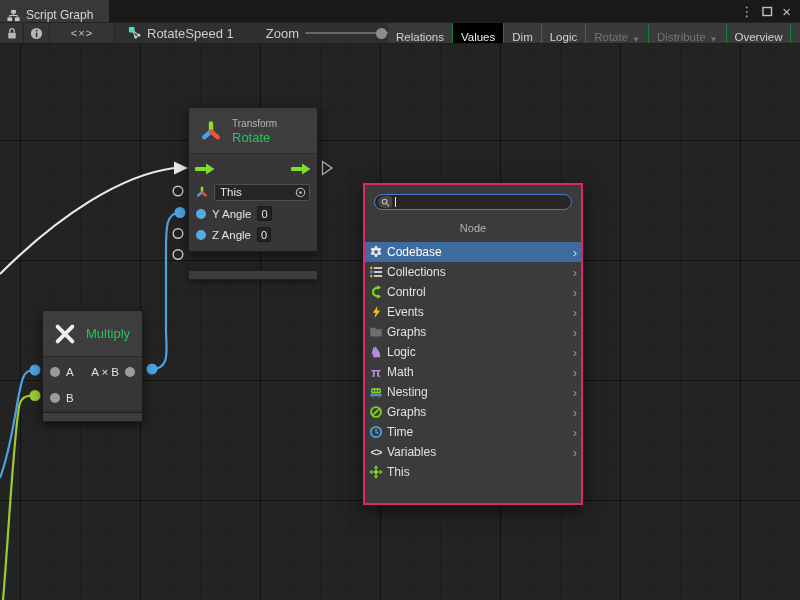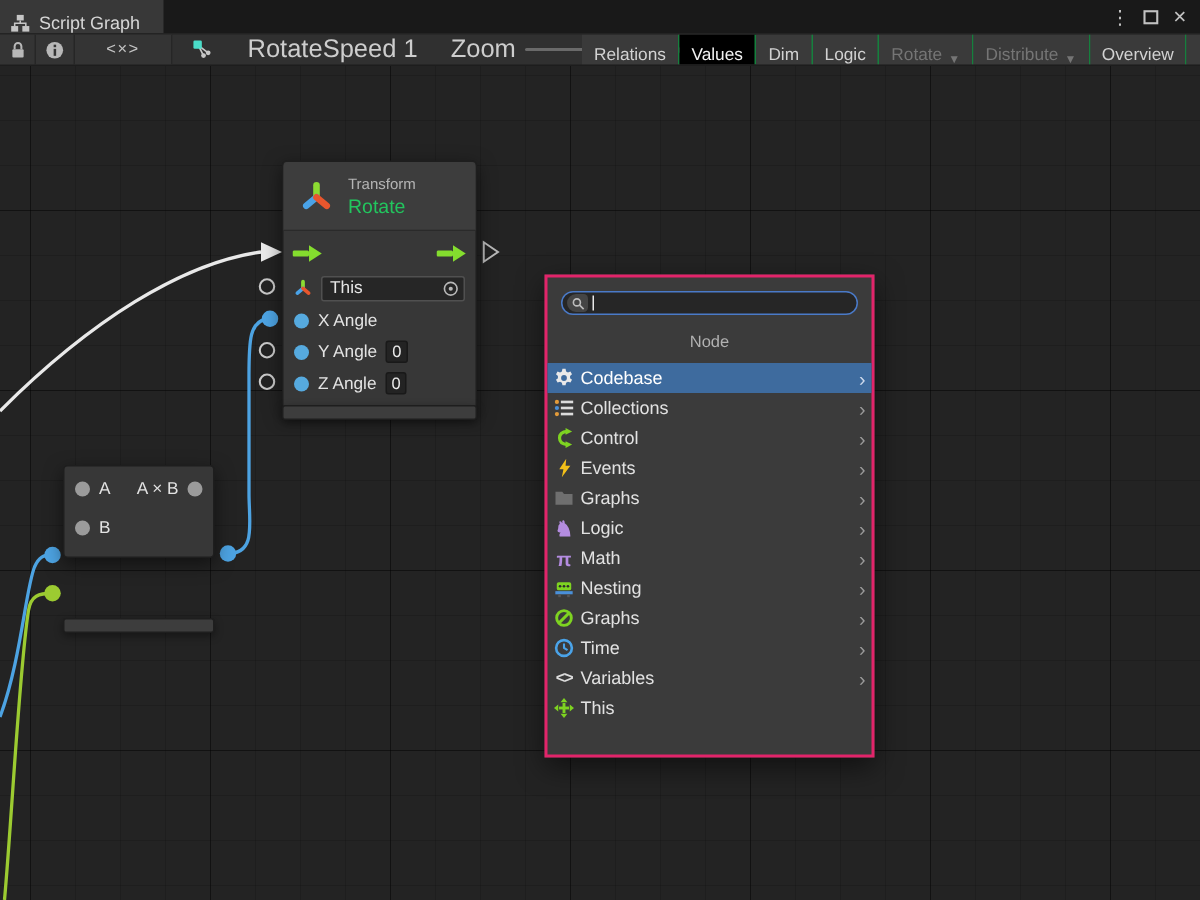--- a/index.html
+++ b/index.html
@@ -19,23 +19,23 @@
     background:#383838;color:#d6d6d6;font-size:12px}
   .win-controls{margin-left:auto;display:flex;align-items:center;gap:9px;padding-right:9px;color:#c2c2c2}
   .win-controls .glyph{font-size:13px;line-height:1;cursor:default}
 
   
   .toolbar{position:absolute;top:22px;left:0;width:800px;height:22px;background:#303030;
     border-top:1px solid #232323;border-bottom:1px solid #1d1d1d;overflow:hidden}
   .tb-left{position:absolute;left:0;top:0;height:20px;display:flex}
   .tb-ibtn{height:20px;display:flex;align-items:center;justify-content:center;
     background:#343434;border-right:1px solid #262626;color:#c4c4c4}
-  .tb-mid{position:absolute;left:128px;top:0;height:20px;display:flex;align-items:center;gap:22px;
-    color:#cdcdcd;font-size:17px}
-  .zoom-wrap{display:flex;align-items:center;gap:6px;}
+  .tb-mid{position:absolute;left:128px;top:0;height:20px;display:flex;align-items:center;gap:4px;
+    color:#cdcdcd;font-size:13px}
+  .zoom-wrap{display:flex;align-items:center;gap:6px;margin-left:28px}
   .zoom-track{position:relative;width:84px;height:2px;background:#6a6a6a;border-radius:1px}
   .zoom-handle{position:absolute;top:-4.5px;right:2px;width:11px;height:11px;border-radius:50%;background:#8d8d8d}
   .tb-right{position:absolute;left:388px;top:0;height:20px;display:flex}
   .tb-btn{height:20px;display:flex;align-items:flex-end;gap:4px;padding:0 8px;flex:none;
     background:#3a3a3a;border-right:1px solid #15803d;color:#d2d2d2;font-size:11.5px;white-space:nowrap;cursor:default}
   .tb-btn.active{background:#000000;color:#f2f2f2}
   .tb-btn.disabled{color:#757575}
   .dd-arrow{font-size:8px;position:relative;top:1px}
 
   
@@ -258,37 +258,42 @@
             <span>This</span>
             <span class="spacer"></span>
             <svg width="11" height="11" viewBox="0 0 12 12">
               <circle cx="6" cy="6" r="4.6" fill="none" stroke="#b8b8b8" stroke-width="1.2"></circle>
               <circle cx="6" cy="6" r="1.5" fill="#b8b8b8"></circle>
             </svg>
           </div>
         </div>
         <div class="nrow">
           <span class="port-dot blue"></span>
-          <span>X Angle</span>
-        </div>
-        <div class="nrow">
-          <span class="port-dot blue"></span>
           <span>Y Angle</span>
           <span class="value-box">0</span>
         </div>
         <div class="nrow">
           <span class="port-dot blue"></span>
           <span>Z Angle</span>
           <span class="value-box">0</span>
         </div>
       </div>
     </div>
     <div class="footer-strip fs-rotate"></div>
 
     <div class="node multiply-node">
+      <div class="node-header">
+        <svg width="24" height="24" viewBox="0 0 26 26">
+          <g stroke="#efefef" stroke-width="4.2" stroke-linecap="round">
+            <line x1="5" y1="5" x2="21" y2="21"></line>
+              <line x1="21" y1="5" x2="5" y2="21"></line>
+          </g>
+        </svg>
+        <div class="node-title">Multiply</div>
+      </div>
       <div class="node-rows" style="padding-top:2px">
         <div class="nrow">
           <span class="port-dot gray"></span>
           <span>A</span>
           <span style="flex:1"></span>
           <span>A × B</span>
           <span class="port-dot gray"></span>
         </div>
         <div class="nrow">
           <span class="port-dot gray"></span>

